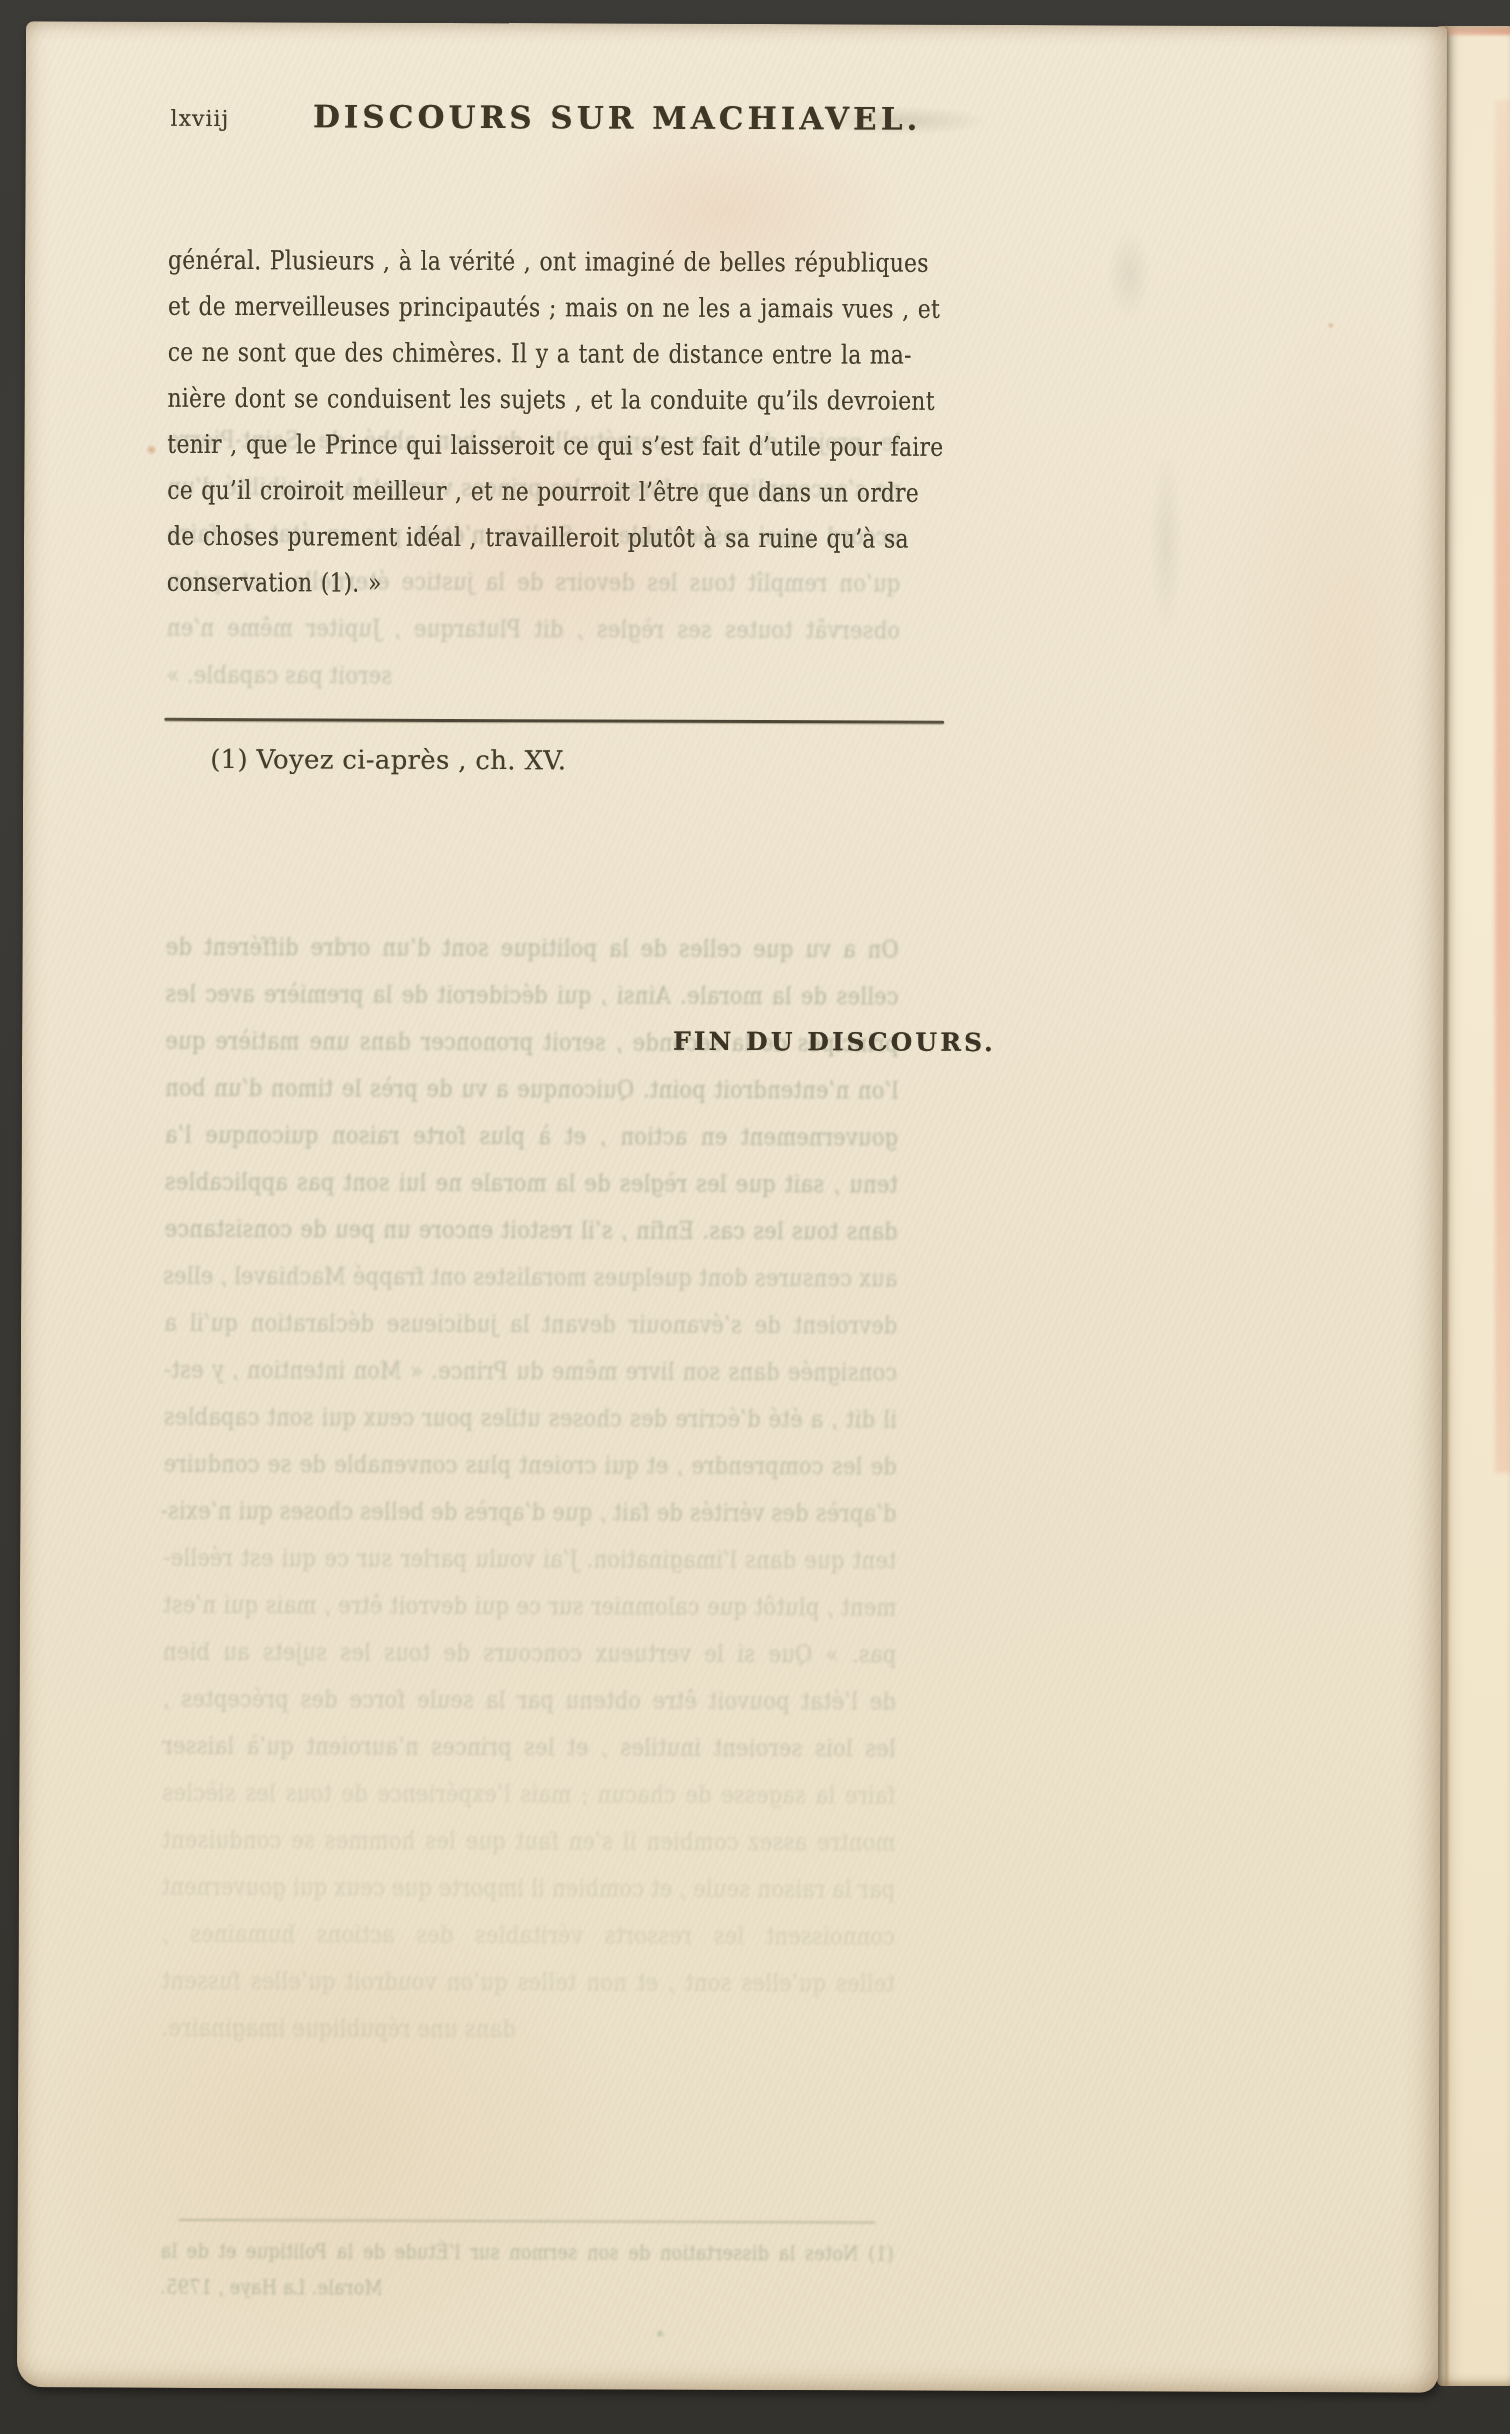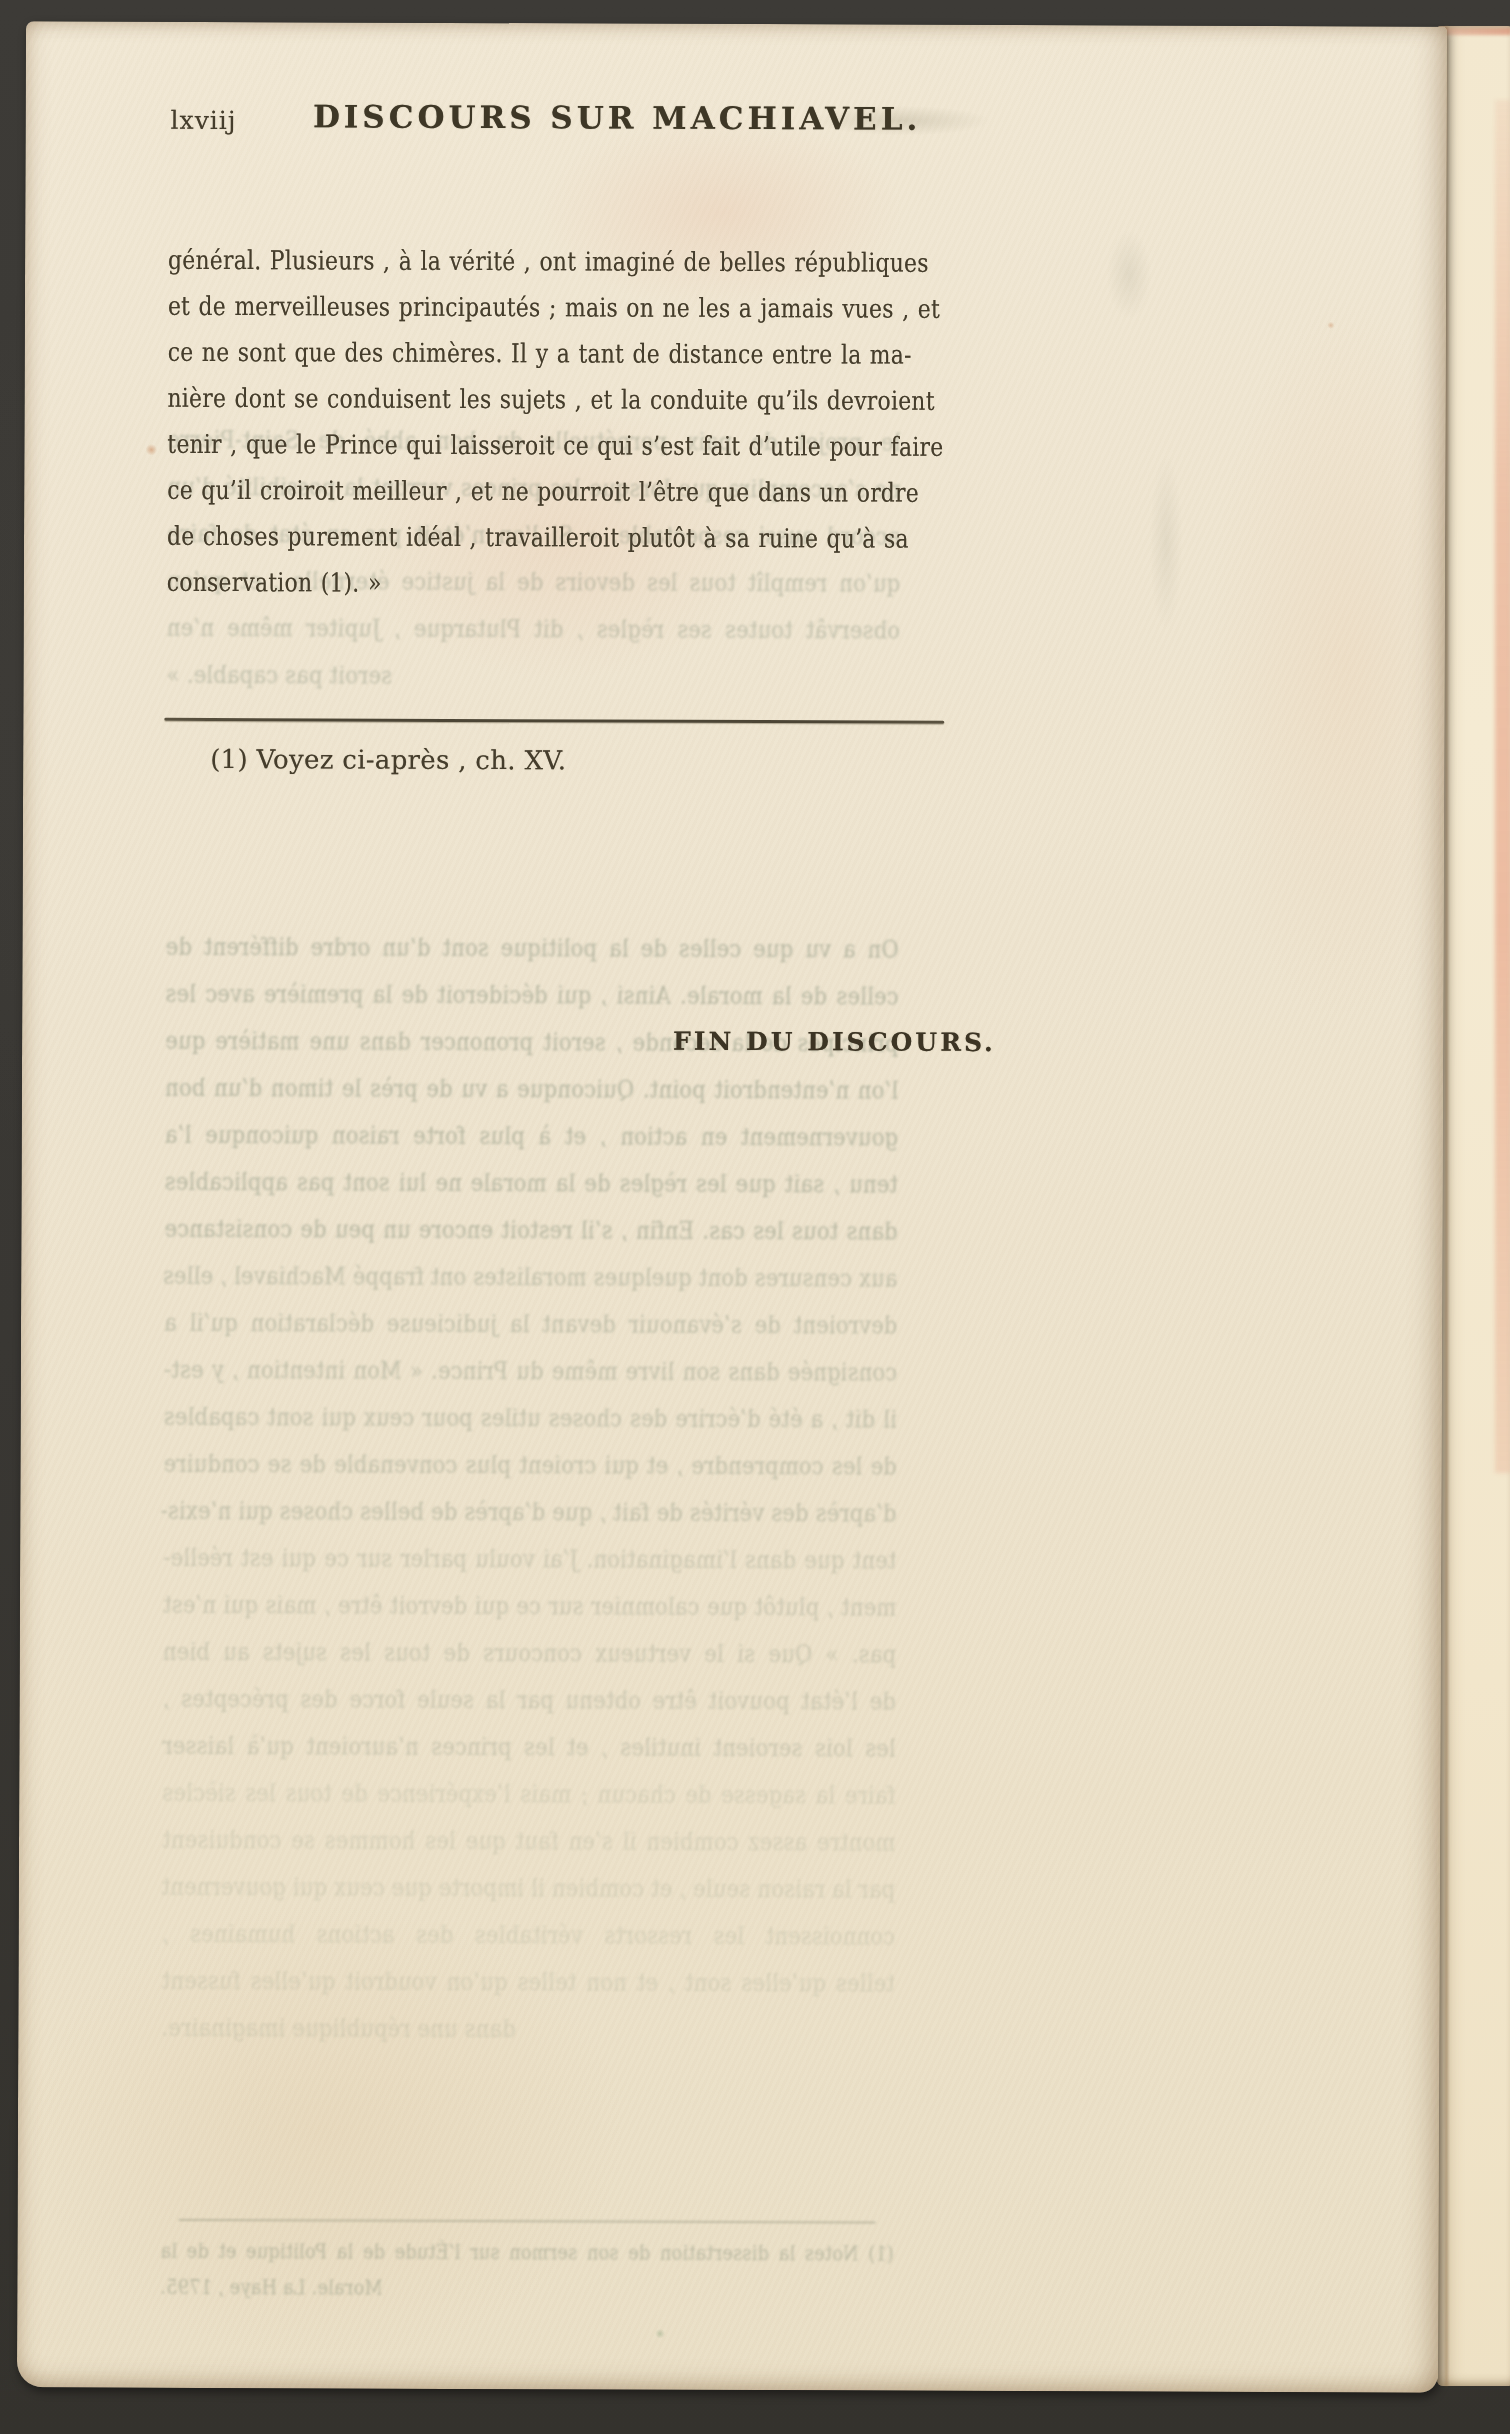--- a/index.html
+++ b/index.html
@@ -59,21 +59,21 @@
       inset -20px 0 26px -12px rgba(125,95,60,0.38),
       inset 16px 0 20px -12px rgba(150,120,85,0.30),
       inset 0 14px 18px -12px rgba(140,110,75,0.30),
       inset 0 -18px 22px -12px rgba(135,105,70,0.36),
       2px 4px 10px rgba(0,0,0,0.45);
     z-index:2;
   }
 
   
   .ink{color:#453d2c;text-shadow:0 0 0.7px rgba(68,58,38,0.55);}
-  .folio{position:absolute;left:145px;top:84px;font-size:25px;letter-spacing:1px;}
+  .folio{position:absolute;left:145px;top:84px;font-size:22px;letter-spacing:1px;}
   .running-header{
     position:absolute;left:253px;top:76px;width:677px;text-align:center;
     font-size:31px;font-weight:bold;letter-spacing:4px;color:#3e3726;
     text-shadow:0 0 0.8px rgba(55,48,30,0.6);
   }
   .para{
     position:absolute;left:143px;top:215px;width:873px;
     transform:scaleX(0.84);transform-origin:top left;
   }
   .pline{

